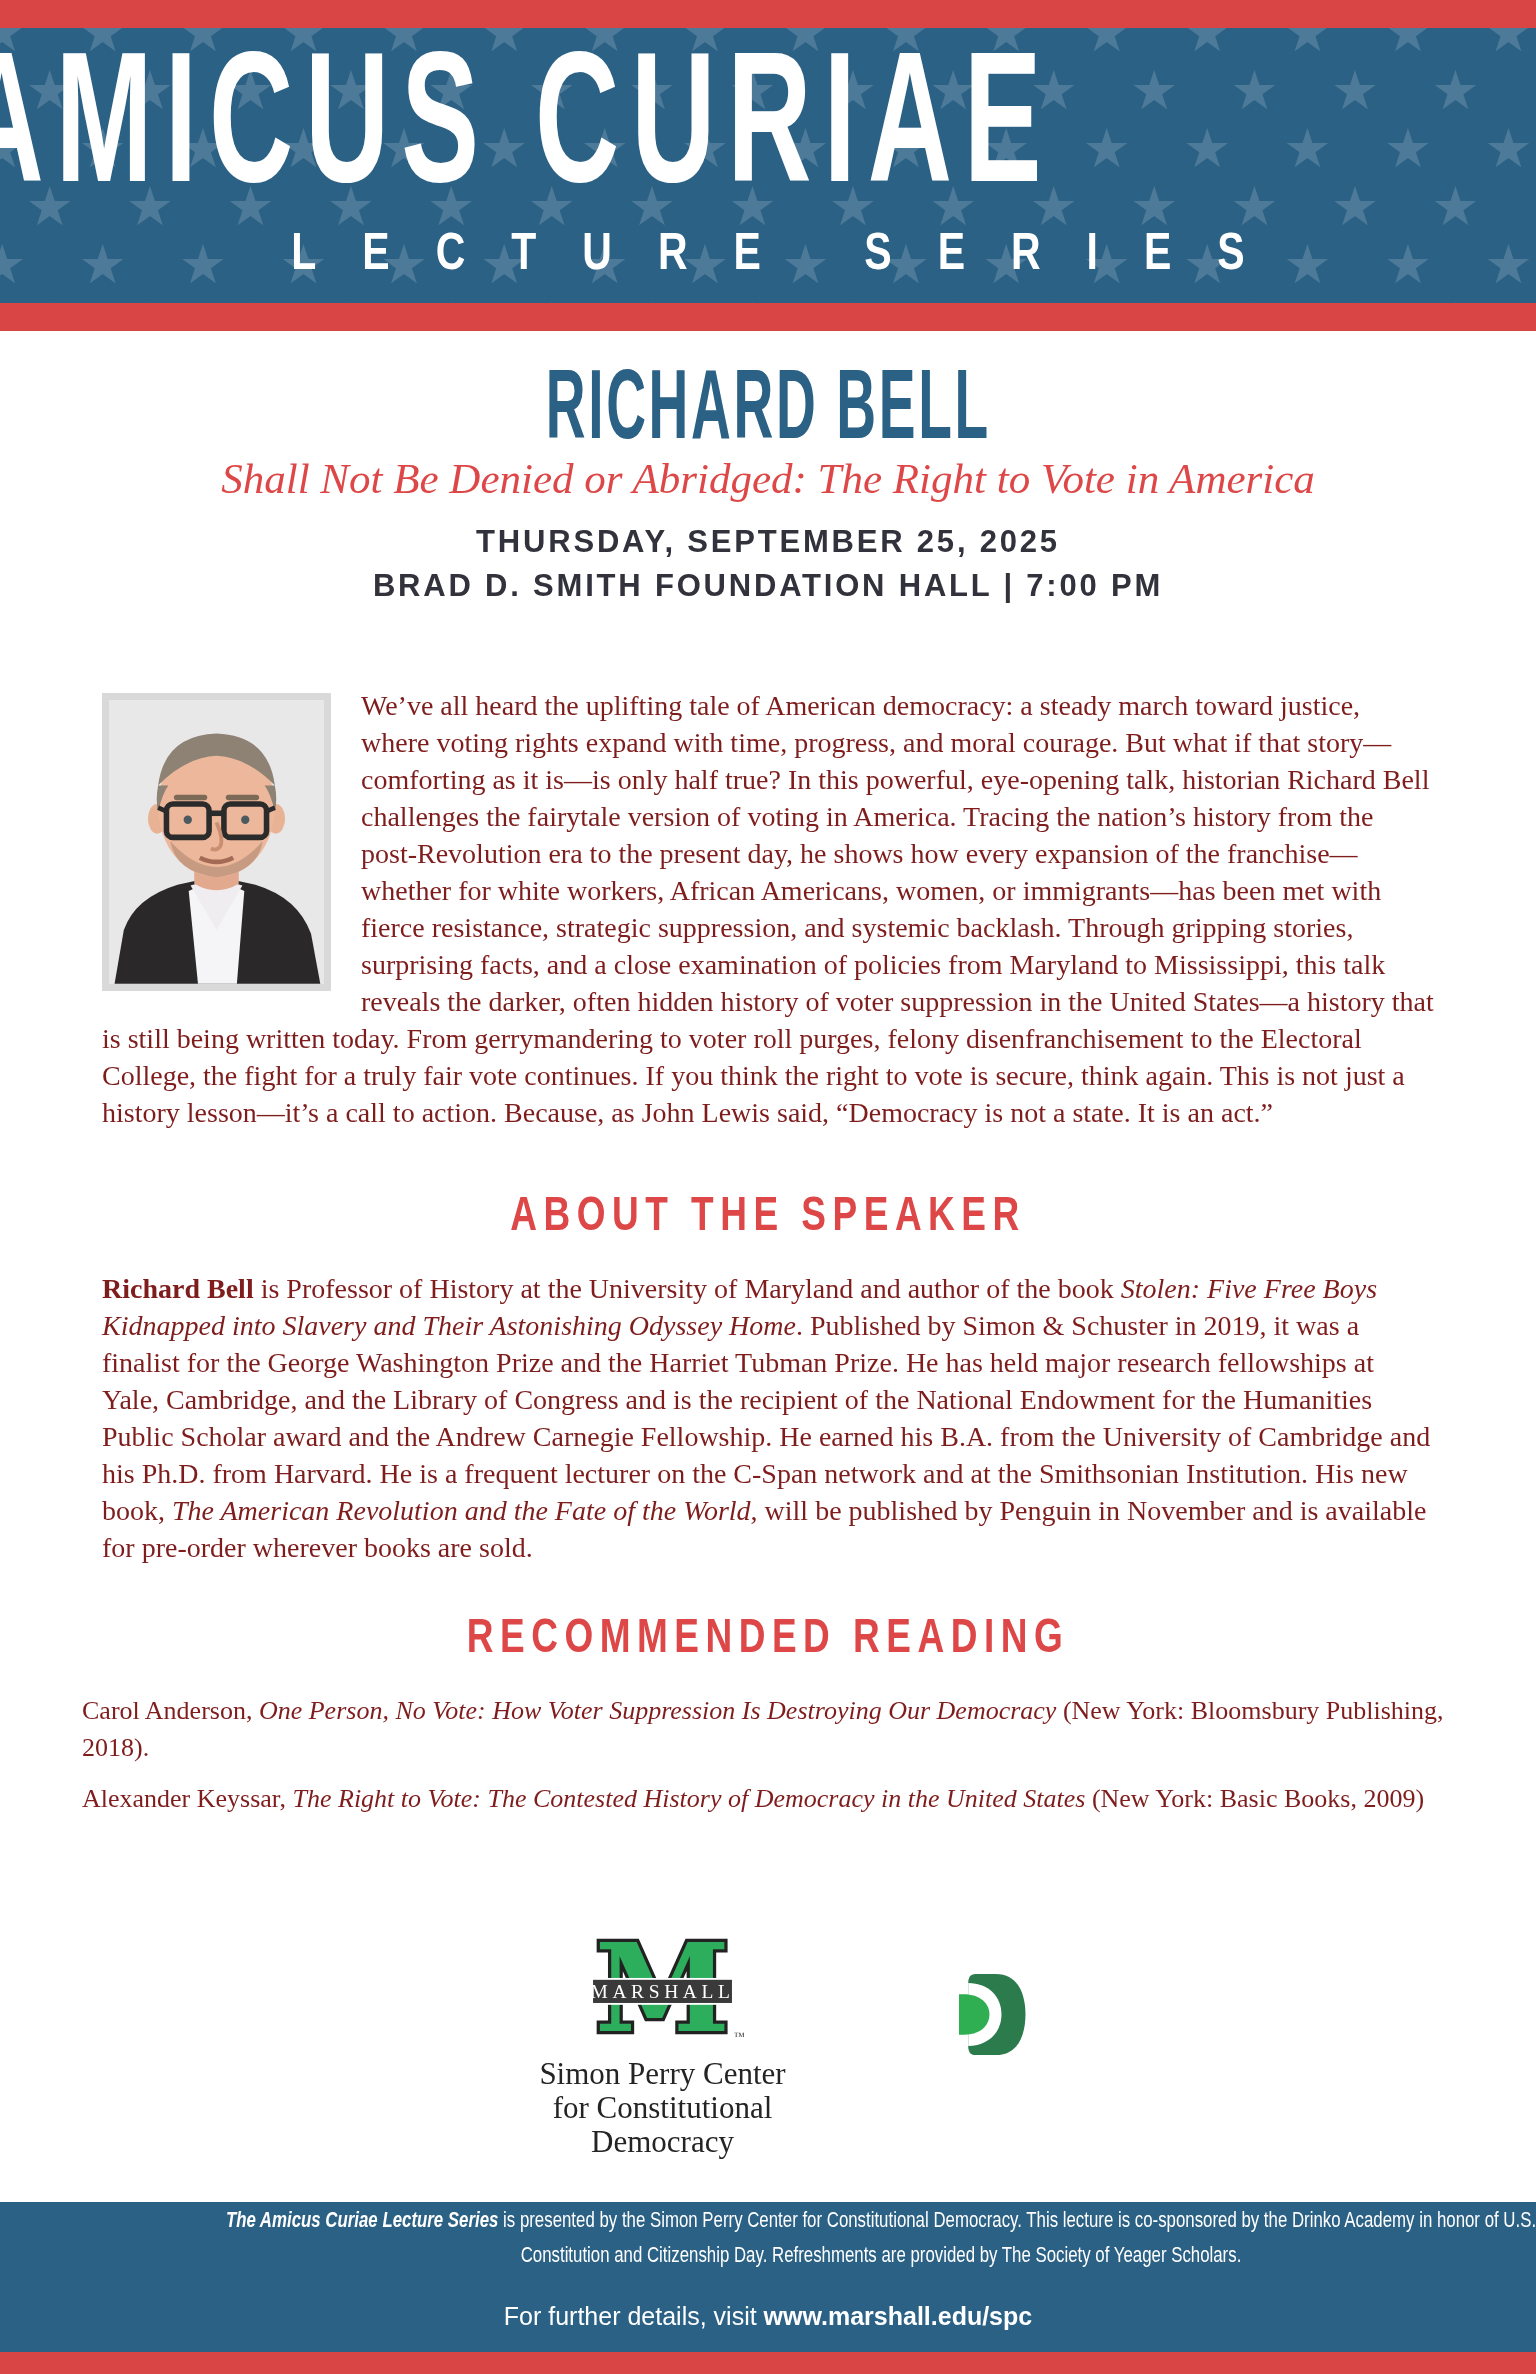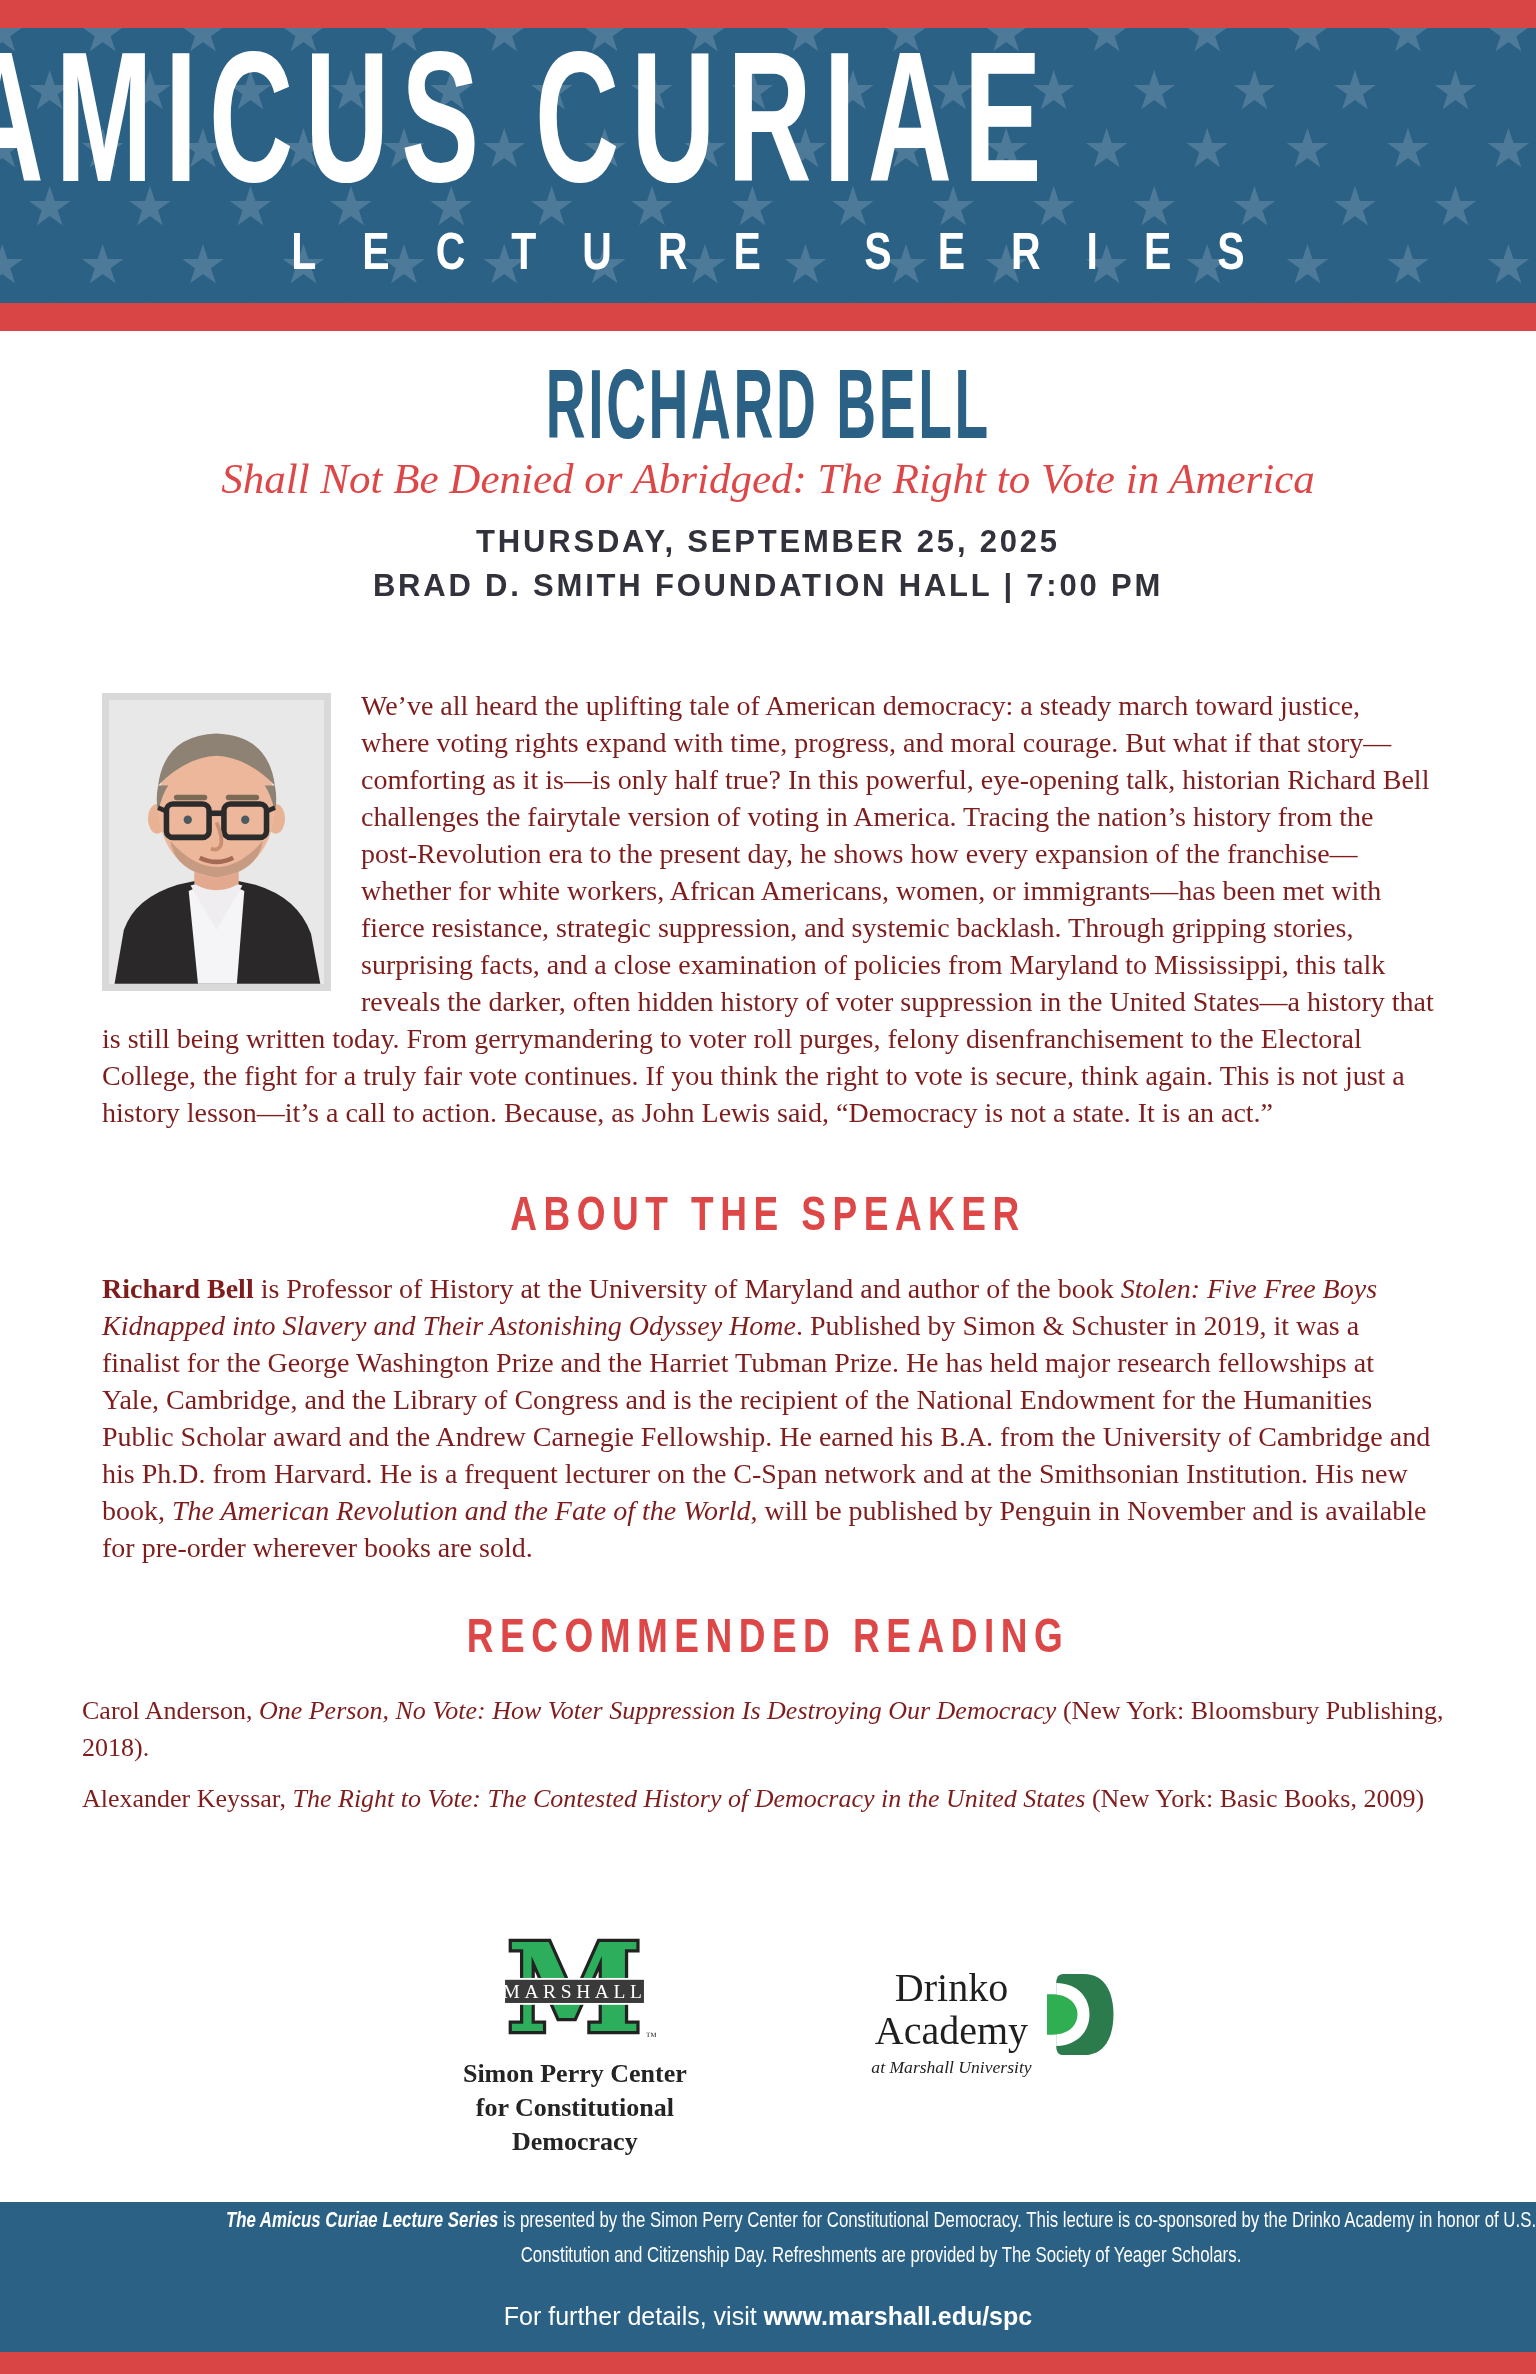--- a/index.html
+++ b/index.html
@@ -89,21 +89,21 @@
   .rs-i{font-style:italic;}
   .rs-bi{font-weight:bold;font-style:italic;}
 
   
   .logos-row{
     margin-top:121px;display:flex;justify-content:center;
     align-items:flex-start;gap:139px;
   }
   .marshall-block{text-align:center;width:315px;}
   .marshall-caption{
-    margin-top:11px;font-size:26px;line-height:34px;color:#242424;font-weight:700;
+    margin-top:11px;font-size:31px;line-height:34px;color:#242424;font-weight:400;
   }
   .drinko-block{margin-top:28px;display:flex;align-items:flex-start;gap:15px;}
   .drinko-text{text-align:center;}
   .drinko-line{font-size:40px;line-height:43px;color:#1f1f1f;}
   .drinko-sub{font-style:italic;font-size:17.6px;line-height:22px;color:#1f1f1f;margin-top:3.7px;}
   .drinko-mark{margin-top:5.6px;}
 
   
   .footer{position:absolute;left:0;bottom:0;width:100%;}
   .footer-blue{
@@ -214,25 +214,20 @@
         <text x="88" y="65" text-anchor="middle" font-family="Liberation Serif, DejaVu Serif, serif" font-size="21" letter-spacing="5" fill="#ffffff">MARSHALL</text>
         <text x="165" y="110" font-size="12" fill="#333333">™</text>
       </svg>
       <div class="marshall-caption">
         <div>Simon Perry Center</div>
         <div>for Constitutional Democracy</div>
       </div>
     </div>
 
     <div class="drinko-block">
-      <div class="drinko-text">
-        <div class="drinko-line">Drinko</div>
-        <div class="drinko-line">Academy</div>
-        <div class="drinko-sub">at Marshall University</div>
-      </div>
       <svg class="drinko-mark" width="72" height="85" viewBox="0 0 78 92">
         <path d="M18,2 H40 C64,2 72,24 72,46 C72,68 64,90 40,90 H18 C12,90 10,86 10,80 V12 C10,6 12,2 18,2 Z" fill="#2B7B4D"></path>
         <path d="M10,12 C32,12 46,27 46,46 C46,65 32,80 10,80 Z" fill="#ffffff"></path>
         <path d="M0,24 H5 C23,24 33,34 33,46 C33,58 23,68 5,68 H0 Z" fill="#2FAE52"></path>
       </svg>
     </div>
 
   </div>
 
   <div class="footer">

